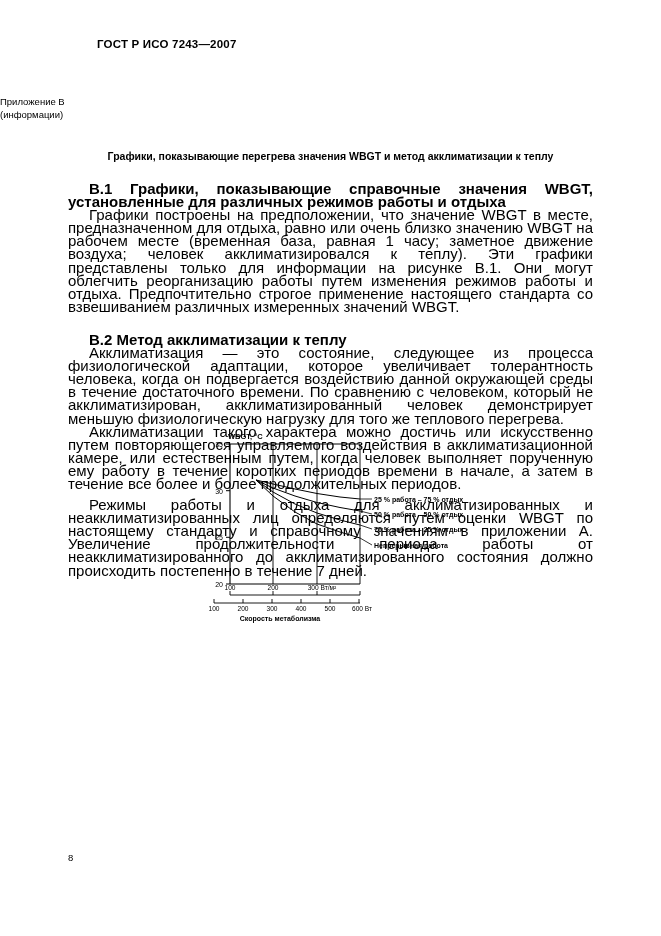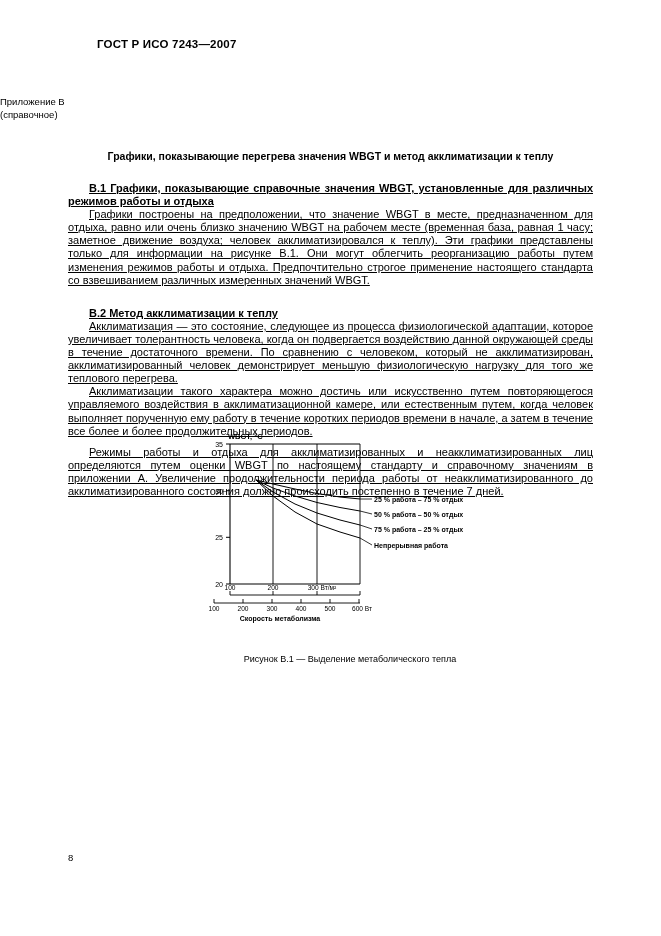--- a/index.html
+++ b/index.html
@@ -48,24 +48,23 @@
     width: 525px;
     text-align: center;
     font-size: 10.5px;
     font-weight: bold;
   }
   .body-text {
     position: absolute;
     left: 68px;
     top: 182px;
     width: 525px;
-    font-size: 11px;
+    font-size: 15px;
     line-height: 13.1px;
     text-align: justify;
-    text-decoration: underline;
   }
   .body-text p {
     margin: 0 0 0 0;
   }
   .body-text p.indent {
     text-indent: 21px;
   }
   .body-text p.sec {
     text-indent: 21px;
     font-weight: bold;
@@ -112,21 +111,21 @@
 </style>
 </head>
 <body>
 
 <div class="page">
 
   <div class="doc-header">ГОСТ Р ИСО 7243—2007</div>
 
   <div class="annex-label">
     <span class="l1">Приложение В</span>
-    <span class="l2">(справочное)</span>
+    <span class="l2">(информации)</span>
   </div>
 
   <div class="title">Графики, показывающие перегрева значения WBGT и метод акклиматизации к теплу</div>
 
   <div class="body-text">
     <p class="sec-first">В.1  Графики, показывающие справочные значения WBGT, установленные для различных режимов работы и отдыха</p>
     <p class="indent">Графики построены на предположении, что значение WBGT в месте, предназначенном для отдыха, равно или очень близко значению WBGT на рабочем месте (временная база, равная 1 часу; заметное движение воздуха; человек акклиматизировался к теплу). Эти графики представлены только для информации на рисунке В.1. Они могут облегчить реорганизацию работы путем изменения режимов работы и отдыха. Предпочтительно строгое применение настоящего стандарта со взвешиванием различных измеренных значений WBGT.</p>
     <p class="sec">В.2  Метод акклиматизации к теплу</p>
     <p class="indent">Акклиматизация — это состояние, следующее из процесса физиологической адаптации, которое увеличивает толерантность человека, когда он подвергается воздействию данной окружающей среды в течение достаточного времени. По сравнению с человеком, который не акклиматизирован, акклиматизированный человек демонстрирует меньшую физиологическую нагрузку для того же теплового перегрева.</p>
     <p class="indent">Акклиматизации такого характера можно достичь или искусственно путем повторяющегося управляемого воздействия в акклиматизационной камере, или естественным путем, когда человек выполняет порученную ему работу в течение коротких периодов времени в начале, а затем в течение все более и более продолжительных периодов.</p>
@@ -192,17 +191,16 @@
         <line x1="160" y1="79" x2="172" y2="82" stroke="#000" stroke-width="0.8"></line>
         <line x1="160" y1="93" x2="172" y2="97" stroke="#000" stroke-width="0.8"></line>
         <line x1="160" y1="106" x2="172" y2="113" stroke="#000" stroke-width="0.8"></line>
 
         <text x="174" y="70" font-size="7" font-weight="bold" font-family="Liberation Sans, sans-serif">25 % работа – 75 % отдых</text>
         <text x="174" y="85" font-size="7" font-weight="bold" font-family="Liberation Sans, sans-serif">50 % работа – 50 % отдых</text>
         <text x="174" y="100" font-size="7" font-weight="bold" font-family="Liberation Sans, sans-serif">75 % работа – 25 % отдых</text>
         <text x="174" y="116" font-size="7" font-weight="bold" font-family="Liberation Sans, sans-serif">Непрерывная работа</text>
       </svg>
     </div>
-    <div class="fig-caption">Рисунок В.1 — Выделение метаболического тепла</div>
   </div>
 
   <div class="page-number">8</div>
 </div>
 
 </body></html>

